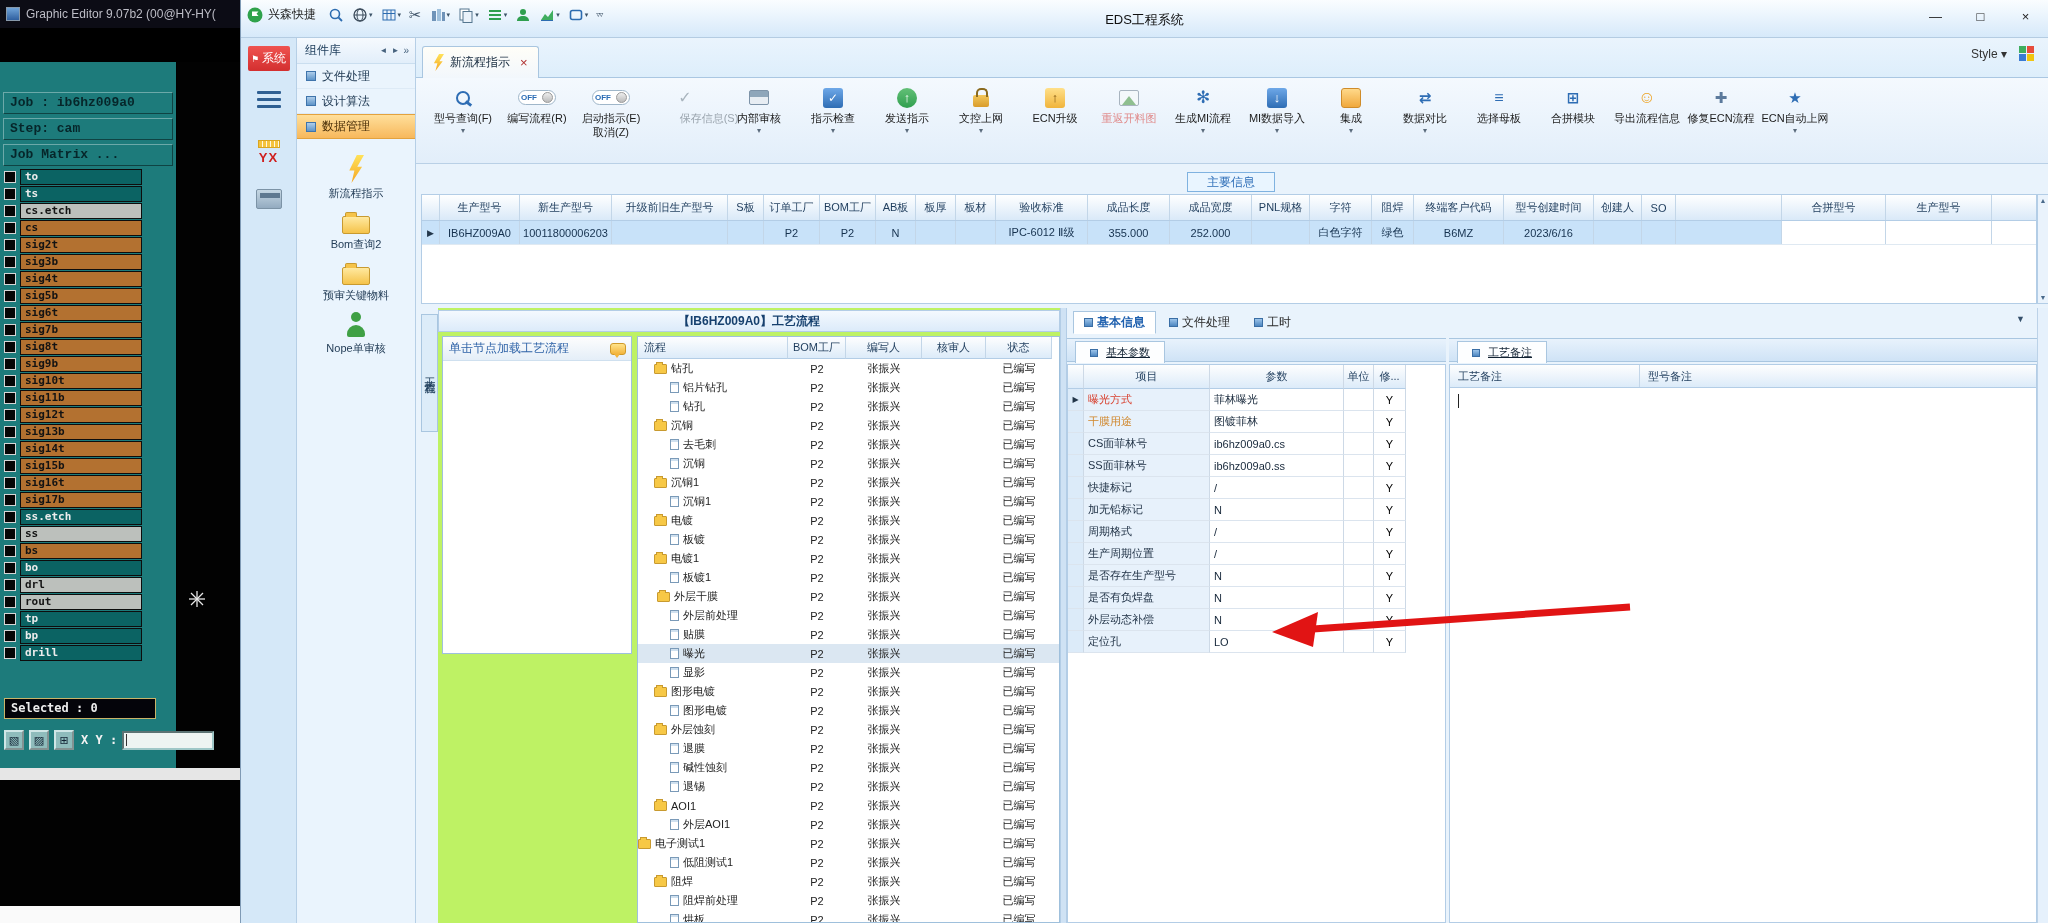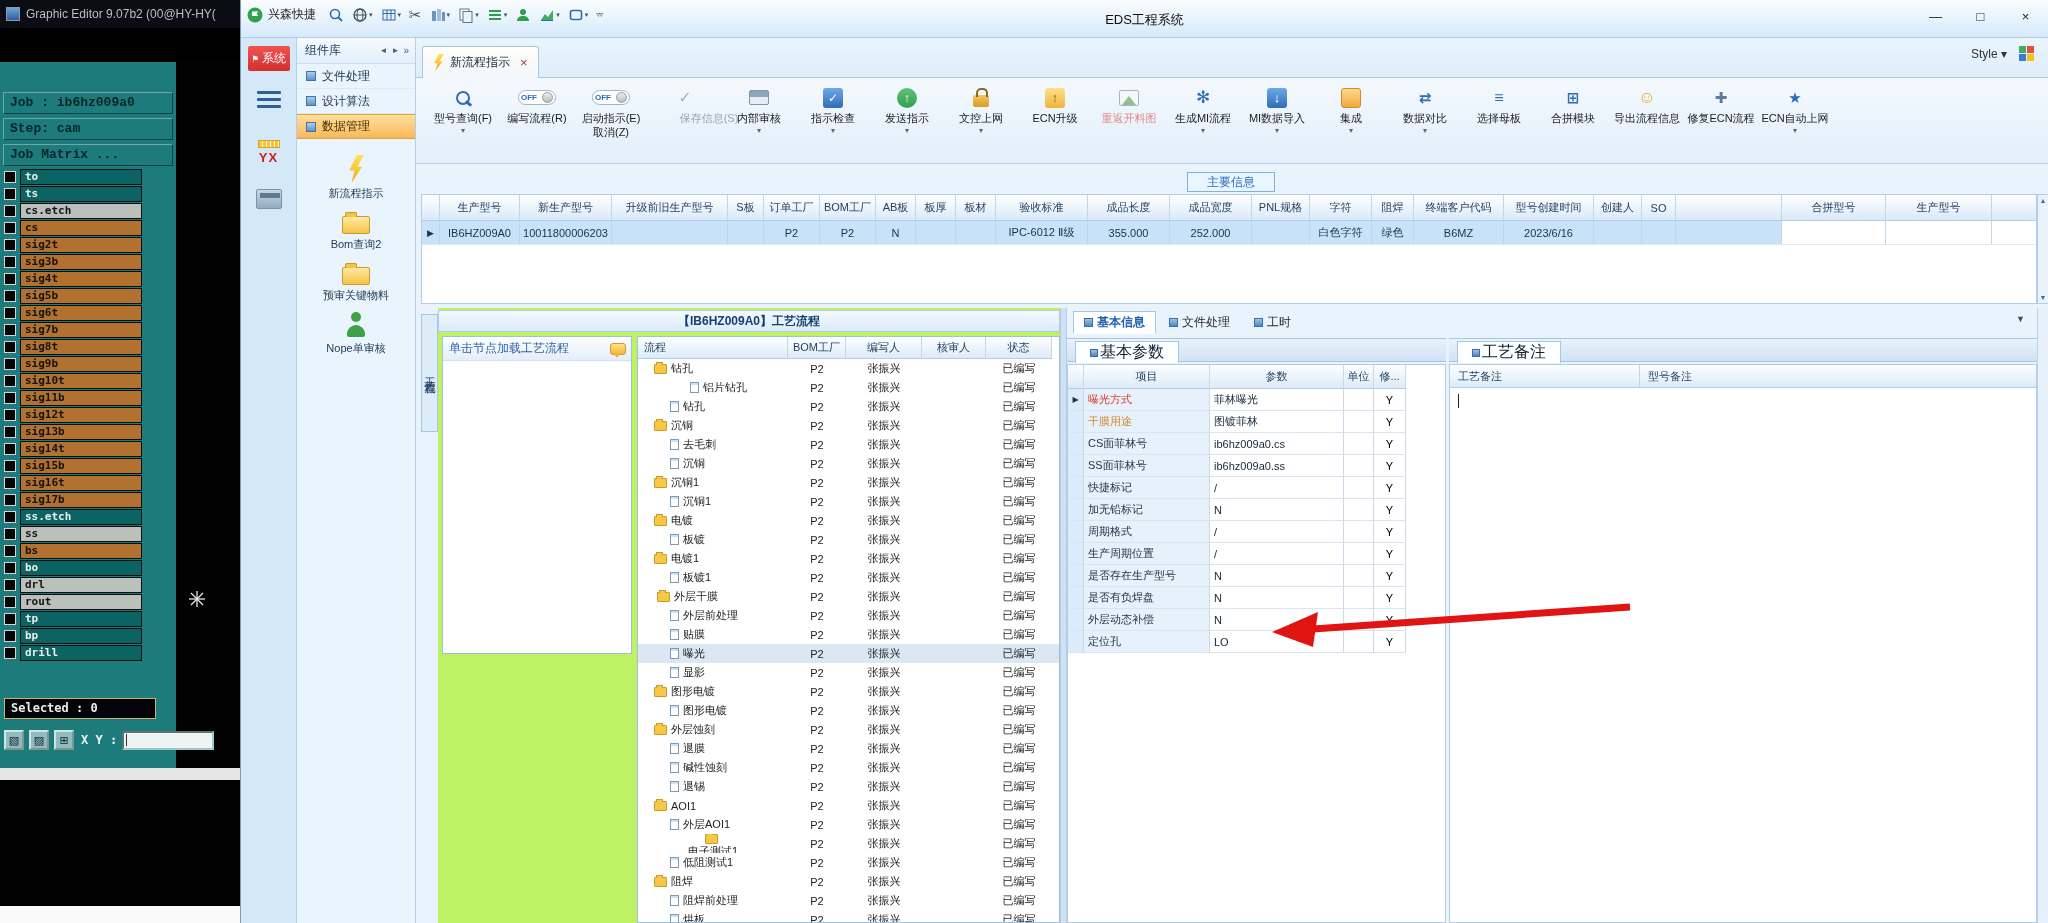--- a/index.html
+++ b/index.html
@@ -151,21 +151,21 @@
   .ico-folder::before{content:'';position:absolute;top:-3px;left:1px;width:5px;height:2px;background:#f7c846;border:1px solid #c89a30;border-bottom:none;}
   .ico-page{display:inline-block;width:9px;height:11px;background:#fff;border:1px solid #7a9ab8;margin-right:4px;flex:none;box-shadow:inset 0 2px 0 #cfe0ef;}
 
   .splitter{position:absolute;left:644px;top:270px;width:7px;bottom:0;background:#cfe2f4;border-left:1px solid #b3cde6;border-right:1px solid #b3cde6;}
   .detail{position:absolute;left:651px;top:270px;width:379px;bottom:0;}
   .detail-tabs{position:absolute;left:0;top:0;right:0;height:26px;display:flex;gap:2px;padding-left:6px;align-items:flex-end;}
   .dt{height:23px;display:flex;align-items:center;gap:4px;padding:0 10px;font-size:12px;color:#2b2b2b;border:1px solid transparent;}
   .dt.act{background:#fff;border-color:#a9c6e0;border-bottom-color:#fff;color:#1d5fae;font-weight:bold;text-align:center;}
   .dt-ic{width:9px;height:9px;background:linear-gradient(#9cc4ea,#4d86c0);border:1px solid #3a6ea5;flex:none;}
   .inner-strip{position:absolute;left:0;right:0;top:30px;height:24px;background:linear-gradient(#e8f2fc,#cfe3f6);border-top:1px solid #a9c6e0;border-bottom:1px solid #a9c6e0;}
-  .inner-tab{position:absolute;left:8px;top:2px;height:22px;background:#fdfeff;border:1px solid #a9c6e0;border-bottom:none;display:flex;align-items:center;gap:2px;padding:0 14px;font-size:16px;color:#112233;}
+  .inner-tab{position:absolute;left:8px;top:2px;height:22px;background:#fdfeff;border:1px solid #a9c6e0;border-bottom:none;display:flex;align-items:center;gap:8px;padding:0 14px;font-size:11px;color:#112233;text-decoration:underline;}
   .mini-ic{width:8px;height:8px;background:linear-gradient(#9cc4ea,#4d86c0);border:1px solid #3a6ea5;flex:none;}
   .params{position:absolute;left:0;top:56px;right:0;bottom:0;background:#fff;border:1px solid #b3cde6;overflow:hidden;}
   .p-h{display:flex;height:24px;}
   .pc{flex:none;border-right:1px solid #cdd9e6;border-bottom:1px solid #dbe4ee;display:flex;align-items:center;font-size:11px;padding:0 4px;overflow:hidden;white-space:nowrap;height:100%;}
   .pc.h{background:linear-gradient(#fefefe,#dcebf9);color:#1e3c5c;justify-content:center;border-bottom:1px solid #b3cde6;}
   .p-row{display:flex;height:22px;}
   .pc.mk{background:#dcebf9;justify-content:center;font-size:8px;color:#22364a;padding:0;}
   .pc.item{background:#e7f1fb;color:#1c2e42;}
   .pc.item.red{color:#d8402e;}
   .pc.item.orange{color:#d0862a;}
@@ -729,21 +729,21 @@
               <div class="t-cell t-name" style="width: 150px; padding-left: 16px;">
                 <span class="ico-folder"></span>
                 <span class="t-label">钻孔</span>
               </div>
               <div class="t-cell" style="width: 58px;">P2</div>
               <div class="t-cell" style="width: 76px;">张振兴</div>
               <div class="t-cell" style="width: 64px;"></div>
               <div class="t-cell" style="width: 66px;">已编写</div>
             </div>
             <div class="t-row">
-              <div class="t-cell t-name" style="width: 150px; padding-left: 52px; font-family: Liberation Mono, monospace;">
+              <div class="t-cell t-name" style="width: 150px; padding-left: 32px; font-family: Liberation Mono, monospace;">
                 <span class="ico-page"></span>
                 <span class="t-label">铝片钻孔</span>
               </div>
               <div class="t-cell" style="width: 58px;">P2</div>
               <div class="t-cell" style="width: 76px;">张振兴</div>
               <div class="t-cell" style="width: 64px;"></div>
               <div class="t-cell" style="width: 66px;">已编写</div>
             </div>
             <div class="t-row">
               <div class="t-cell t-name" style="width: 150px; padding-left: 32px;">
@@ -969,21 +969,21 @@
               <div class="t-cell t-name" style="width: 150px; padding-left: 32px;">
                 <span class="ico-page"></span>
                 <span class="t-label">外层AOI1</span>
               </div>
               <div class="t-cell" style="width: 58px;">P2</div>
               <div class="t-cell" style="width: 76px;">张振兴</div>
               <div class="t-cell" style="width: 64px;"></div>
               <div class="t-cell" style="width: 66px;">已编写</div>
             </div>
             <div class="t-row">
-              <div class="t-cell t-name" style="width: 150px; padding-left: 0; flex-direction: column;">
+              <div class="t-cell t-name" style="width: 150px; padding-left: 0;">
                 <span class="ico-folder"></span>
                 <span class="t-label">电子测试1</span>
               </div>
               <div class="t-cell" style="width: 58px;">P2</div>
               <div class="t-cell" style="width: 76px;">张振兴</div>
               <div class="t-cell" style="width: 64px;"></div>
               <div class="t-cell" style="width: 66px;">已编写</div>
             </div>
             <div class="t-row">
               <div class="t-cell t-name" style="width: 150px; padding-left: 32px;">

